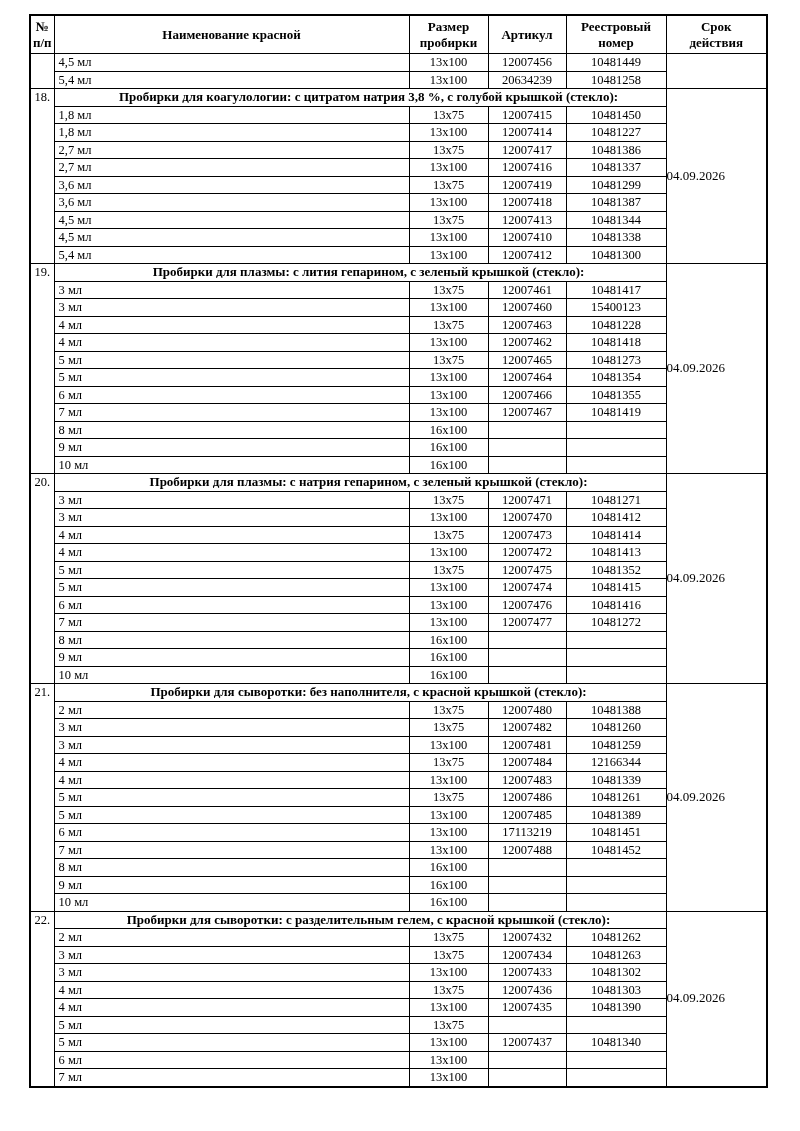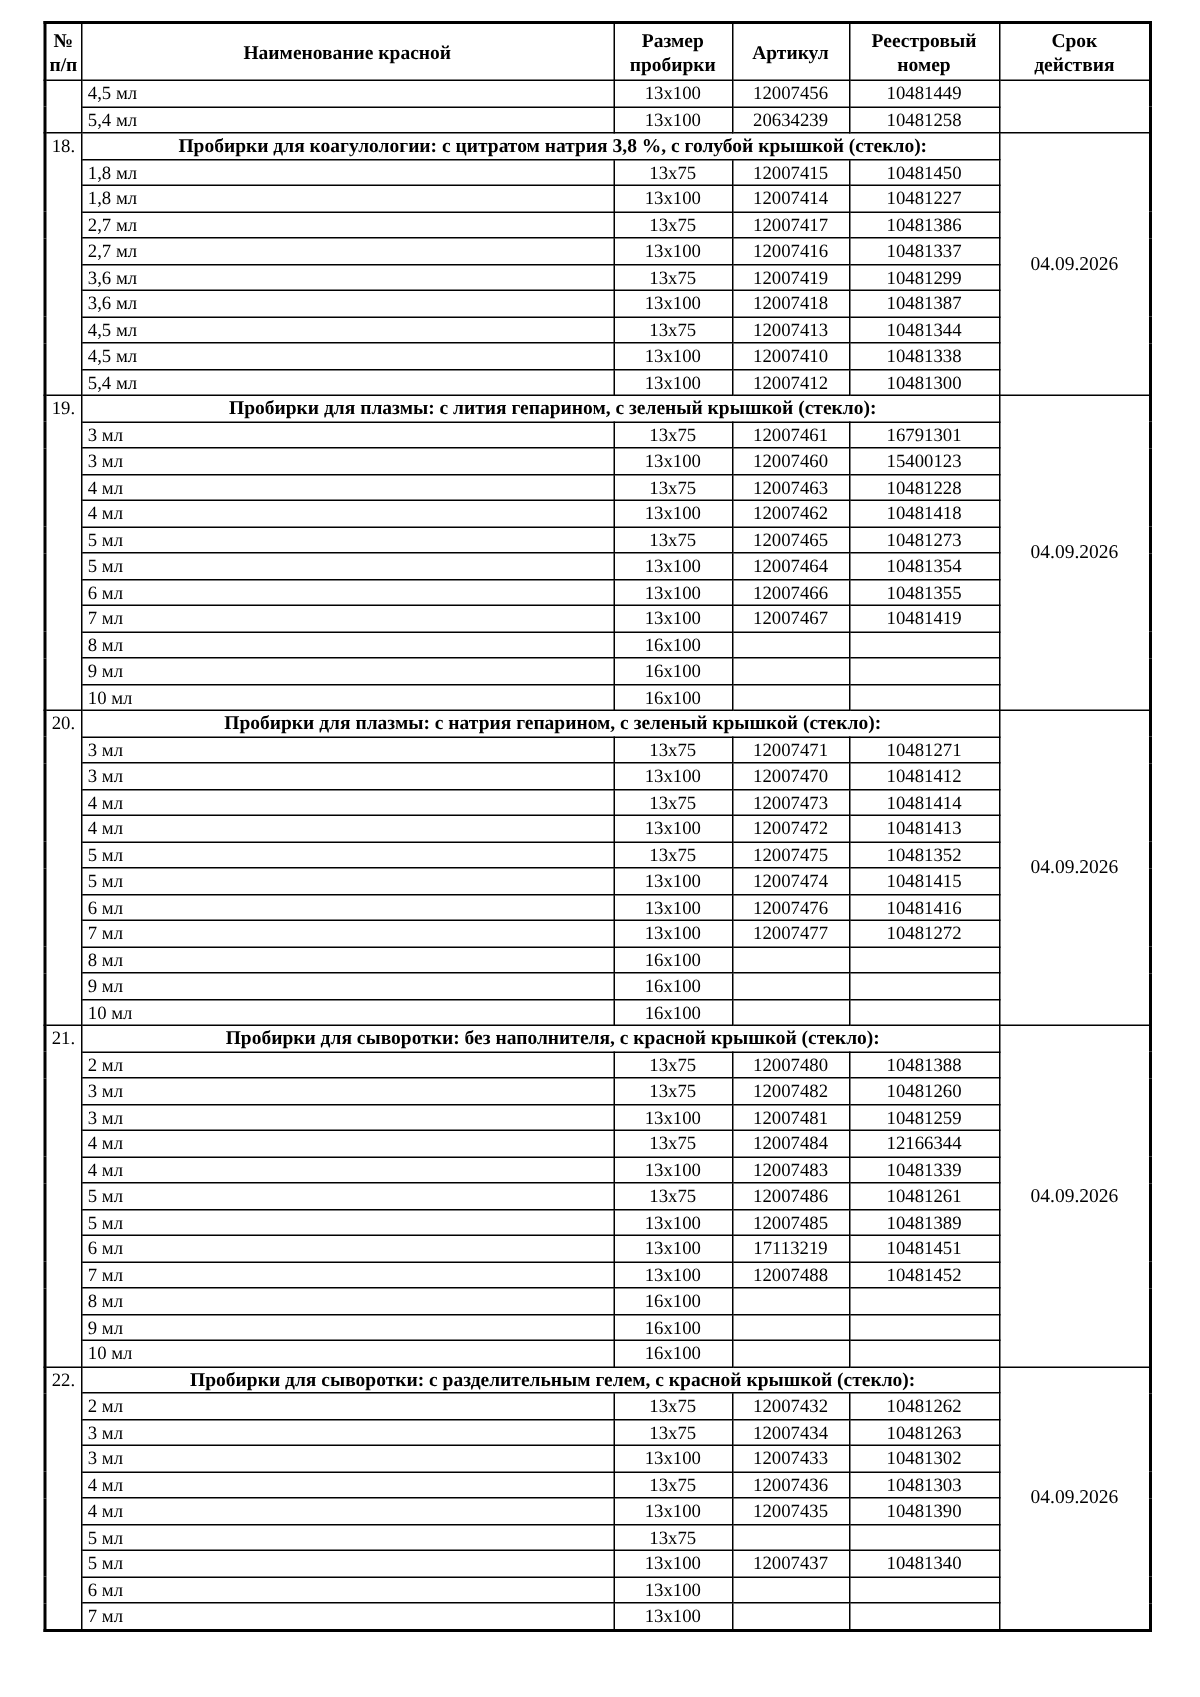--- a/index.html
+++ b/index.html
@@ -56,21 +56,21 @@
     text-align: center;
     vertical-align: top;
   }
   td.section-title-cell {
     font-weight: bold;
     font-size: 13px;
     text-align: center;
     padding-left: 17px;
   }
   td.validity-cell {
-    text-align: center;
+    text-align: left;
     vertical-align: middle;
     font-size: 13px;
   }
 </style>
 </head>
 <body>
 
 <div class="page">
   <table class="reg-table">
     <colgroup>
@@ -171,21 +171,21 @@
         </tr>
         <tr>
           <td class="num-cell" rowspan="12">19.</td>
           <td class="section-title-cell" colspan="4">Пробирки для плазмы: с лития гепарином, с зеленый крышкой (стекло):</td>
           <td class="validity-cell" rowspan="12">04.09.2026</td>
         </tr>
         <tr>
           <td class="name-cell">3 мл</td>
           <td class="center-cell">13x75</td>
           <td class="center-cell">12007461</td>
-          <td class="center-cell">16791301</td>
+          <td class="center-cell">10481417</td>
         </tr>
         <tr>
           <td class="name-cell">3 мл</td>
           <td class="center-cell">13x100</td>
           <td class="center-cell">12007460</td>
           <td class="center-cell">15400123</td>
         </tr>
         <tr>
           <td class="name-cell">4 мл</td>
           <td class="center-cell">13x75</td>

